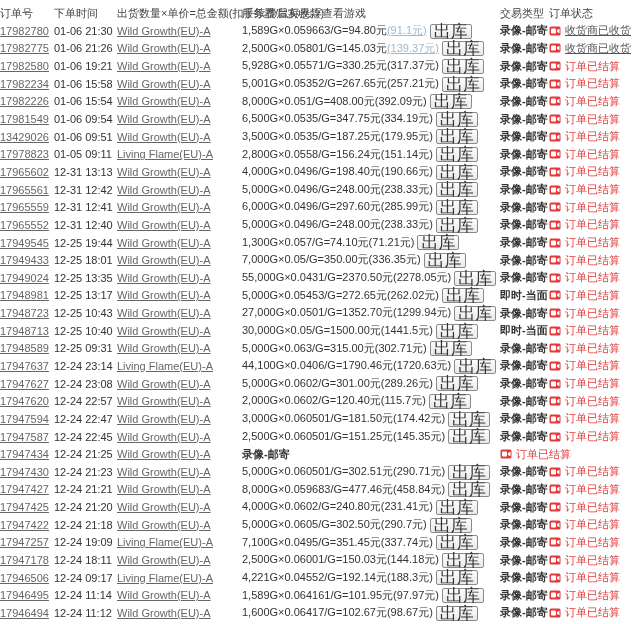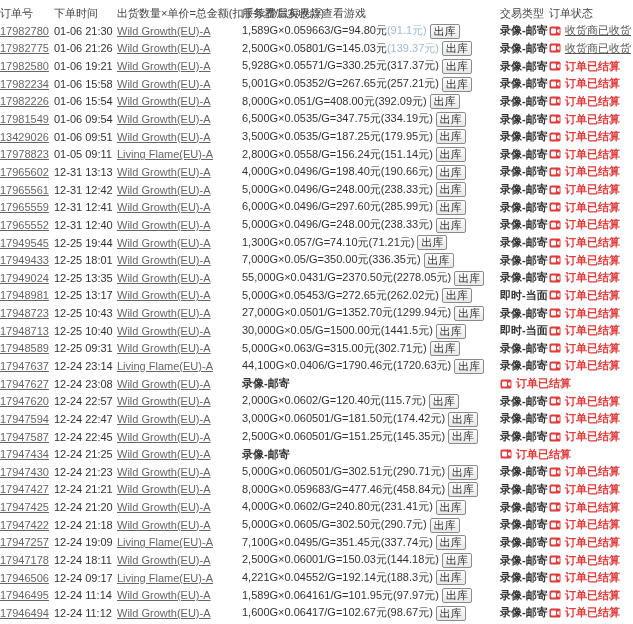--- a/index.html
+++ b/index.html
@@ -24,39 +24,39 @@
   .header-row .hcell { white-space: nowrap; overflow: visible; }
   .rows { }
   .row { height: 17.65px; white-space: nowrap; }
   .cell { white-space: nowrap; overflow: visible; }
   a.plain-link {
     color: #666; text-decoration: underline; cursor: pointer;
   }
   .time-cell { color: #333; }
   .amount-cell { color: #333; }
   .net-normal { color: #333; }
-  .net-blue { color: #9db9cf; }
+  .net-blue { color: #9db9cf; text-decoration: underline; }
   .btn-out {
     display: inline-block;
     border: 1px solid #8a8a8a;
     background: linear-gradient(#fdfdfd, #e9e9e9);
     border-radius: 2px;
     padding: 0 3px;
     height: 15px; line-height: 13px;
     margin-left: 3px;
     color: #333;
     cursor: pointer;
-    font-size: 11px;
+    font-size: 17px;
     vertical-align: middle;
   }
   .type-cell { color: #333; font-weight: bold; }
   .status-cell { display: flex; align-items: center; gap: 4px; }
   .cam-icon { display: inline-block; width: 12px; height: 12px; flex: 0 0 12px; cursor: pointer; }
   .status-dark { color: #555; text-decoration: underline; cursor: pointer; }
-  .status-red { color: #e23b3b; text-decoration: none; cursor: pointer; font-weight: bold; }
+  .status-red { color: #e23b3b; text-decoration: none; cursor: pointer; }
 </style>
 </head>
 <body>
 
 <div>
   <div class="grid-cols header-row">
     <div class="hcell">订单号</div>
     <div class="hcell">下单时间</div>
     <div class="hcell">出货数量×单价=总金额(扣手续费后实收款)</div>
     <div class="hcell">服务器/鼠标悬浮查看游戏</div>
@@ -361,20 +361,21 @@
               <rect x="2" y="3.5" width="5" height="5" rx="0.8" fill="#ffffff"></rect>
               <path d="M8 5 L10.5 3.8 L10.5 8.2 L8 7 Z" fill="#ffffff"></path>
             </svg></span>
           <a class="status-red">订单已结算</a>
         </div>
       </div>
       <div class="grid-cols row">
         <div class="cell"><a class="plain-link">17947627</a></div>
         <div class="cell time-cell">12-24 23:08</div>
         <div class="cell"><a class="plain-link">Wild Growth(EU)-A</a></div>
+        <div class="cell amount-cell"><span>5,000G×0.0602/G=301.00元</span><span class="net-normal">(289.26元)</span><span class="btn-out">出库</span></div>
         <div class="cell type-cell">录像-邮寄</div>
         <div class="cell status-cell">
           <span class="cam-icon"><svg width="12" height="12" viewBox="0 0 12 12" xmlns="http://www.w3.org/2000/svg">
               <rect x="0.5" y="1.5" width="11" height="9" rx="1.5" fill="#e23b3b"></rect>
               <rect x="2" y="3.5" width="5" height="5" rx="0.8" fill="#ffffff"></rect>
               <path d="M8 5 L10.5 3.8 L10.5 8.2 L8 7 Z" fill="#ffffff"></path>
             </svg></span>
           <a class="status-red">订单已结算</a>
         </div>
       </div>

